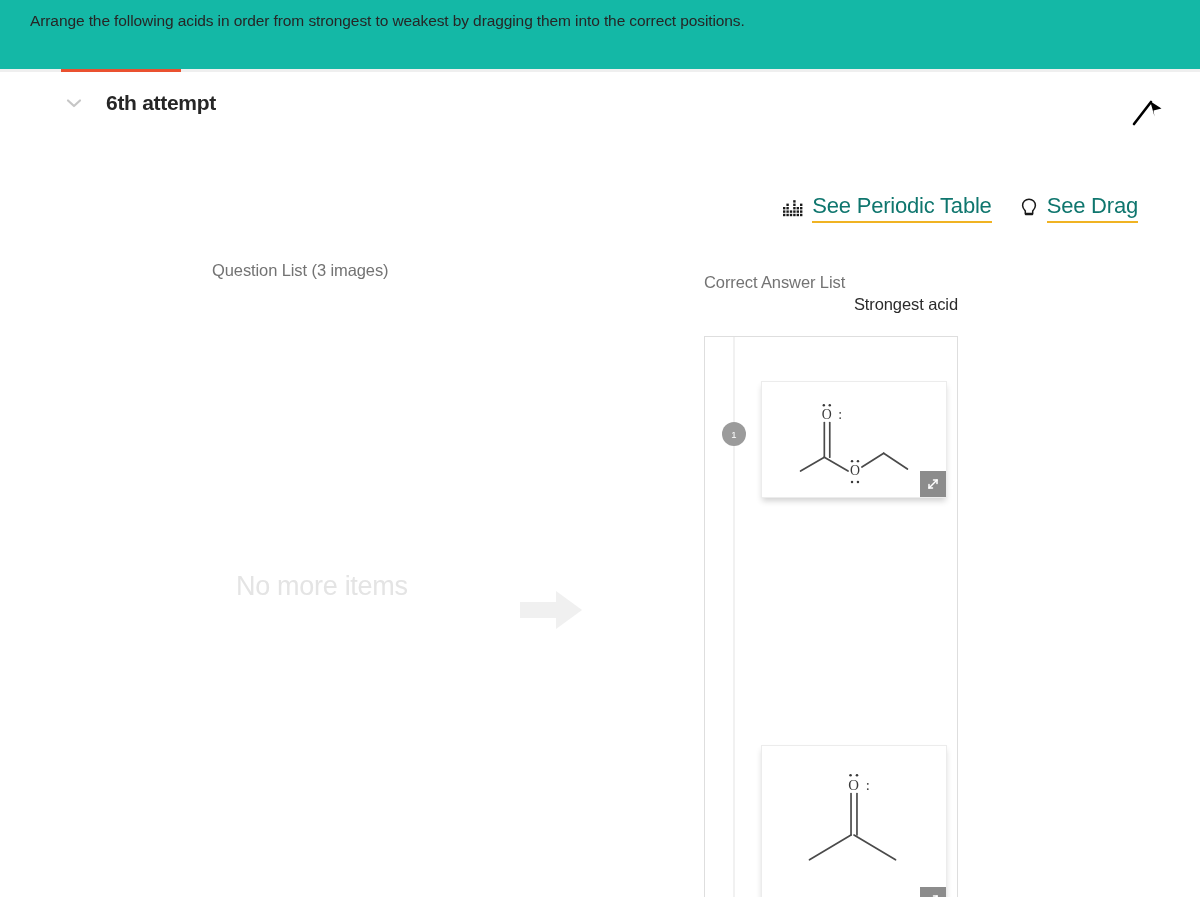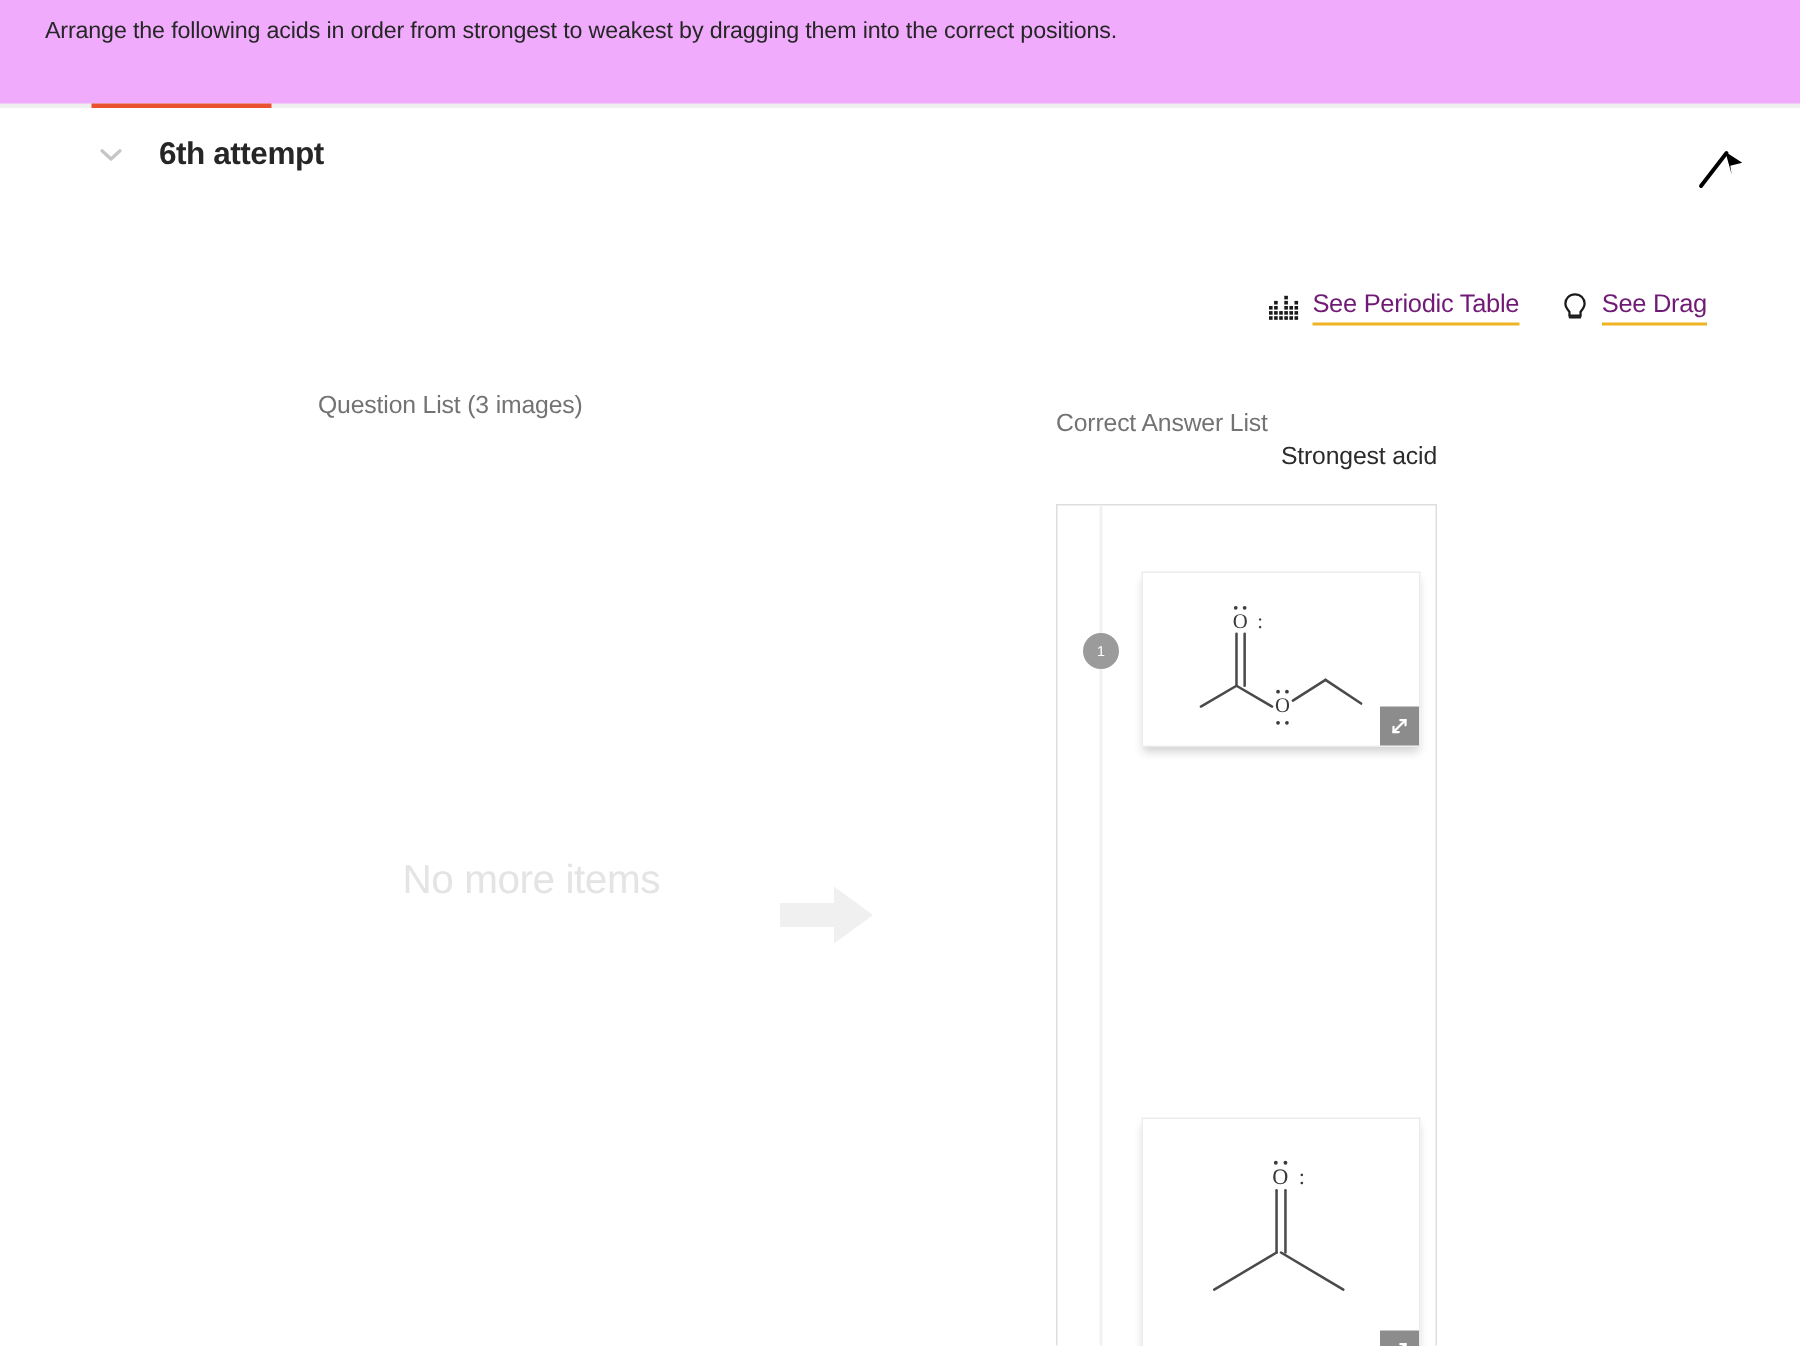--- a/index.html
+++ b/index.html
@@ -12,21 +12,21 @@
     color: #2b2b2b;
     overflow: hidden;
   }
 
   
   .prompt-bar {
     position: absolute;
     top: 0; left: 0;
     width: 1200px;
     height: 70px;
-    background: #f0abfc;
+    background: #14b8a6;
     padding: 10px 0 0 30px;
   }
   .prompt-text {
     font-size: 15.5px;
     line-height: 22px;
     color: #262626;
     letter-spacing: -0.1px;
   }
 
   
@@ -92,22 +92,22 @@
     gap: 28px;
   }
   .tool-link {
     display: flex;
     align-items: center;
     gap: 9px;
     cursor: pointer;
     text-decoration: none;
   }
   .tool-link .tl-label {
-    font-size: 17px;
-    color: #701a75;
+    font-size: 22px;
+    color: #0f766e;
     border-bottom: 2px solid #f0b323;
     padding-bottom: 2px;
     letter-spacing: -0.2px;
   }
   .tool-icon { display: block; flex: none; }
 
   
   .col-question {
     position: absolute;
     left: 212px;
@@ -138,24 +138,24 @@
   
   .empty-zone {
     position: absolute;
     left: 212px;
     top: 330px;
     width: 420px;
     height: 560px;
   }
   .empty-msg {
     position: absolute;
-    left: 38px;
+    left: 24px;
     top: 235px;
     width: 190px;
-    text-align: right;
+    text-align: left;
     font-size: 27px;
     line-height: 42px;
     color: #e4e4e4;
     letter-spacing: -0.3px;
   }
   .arrow-hint {
     position: absolute;
     left: 308px;
     top: 255px;
   }

